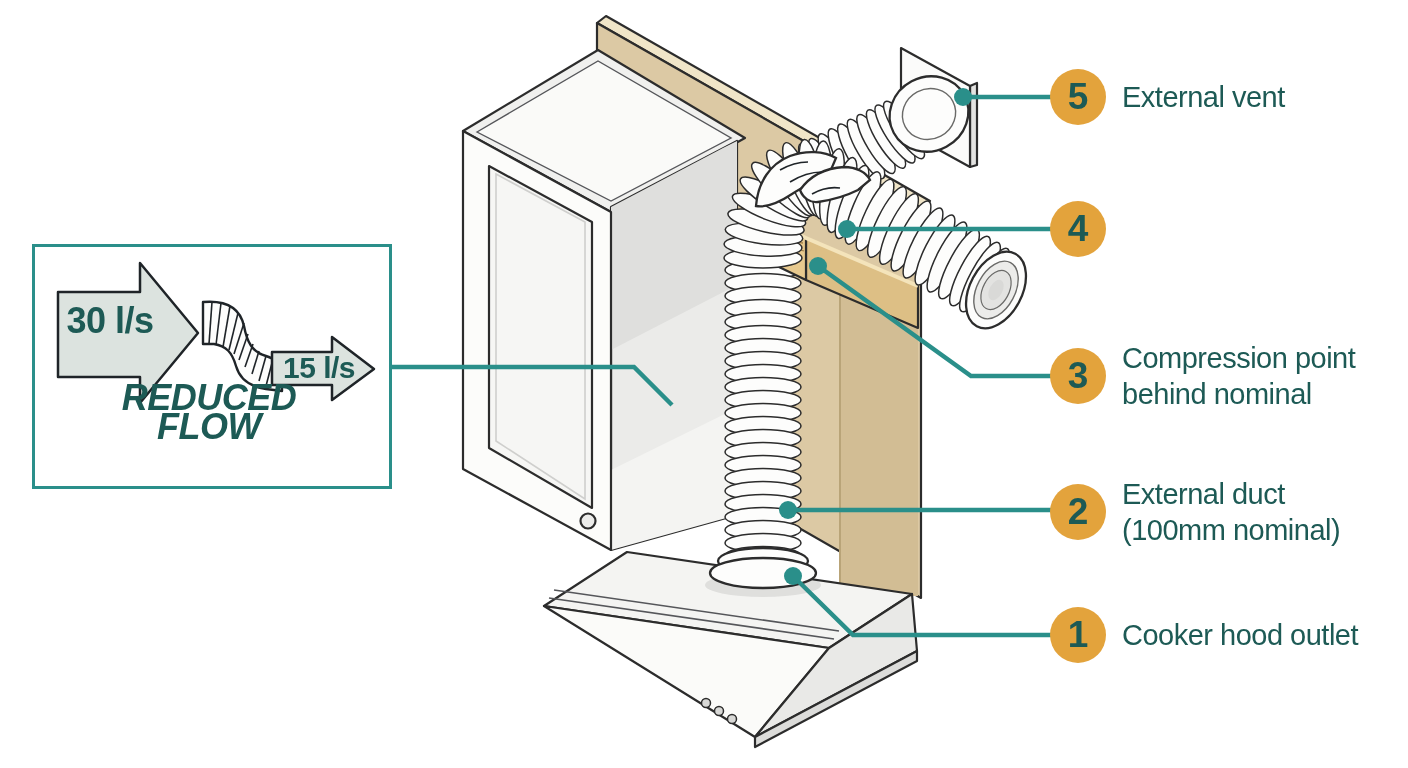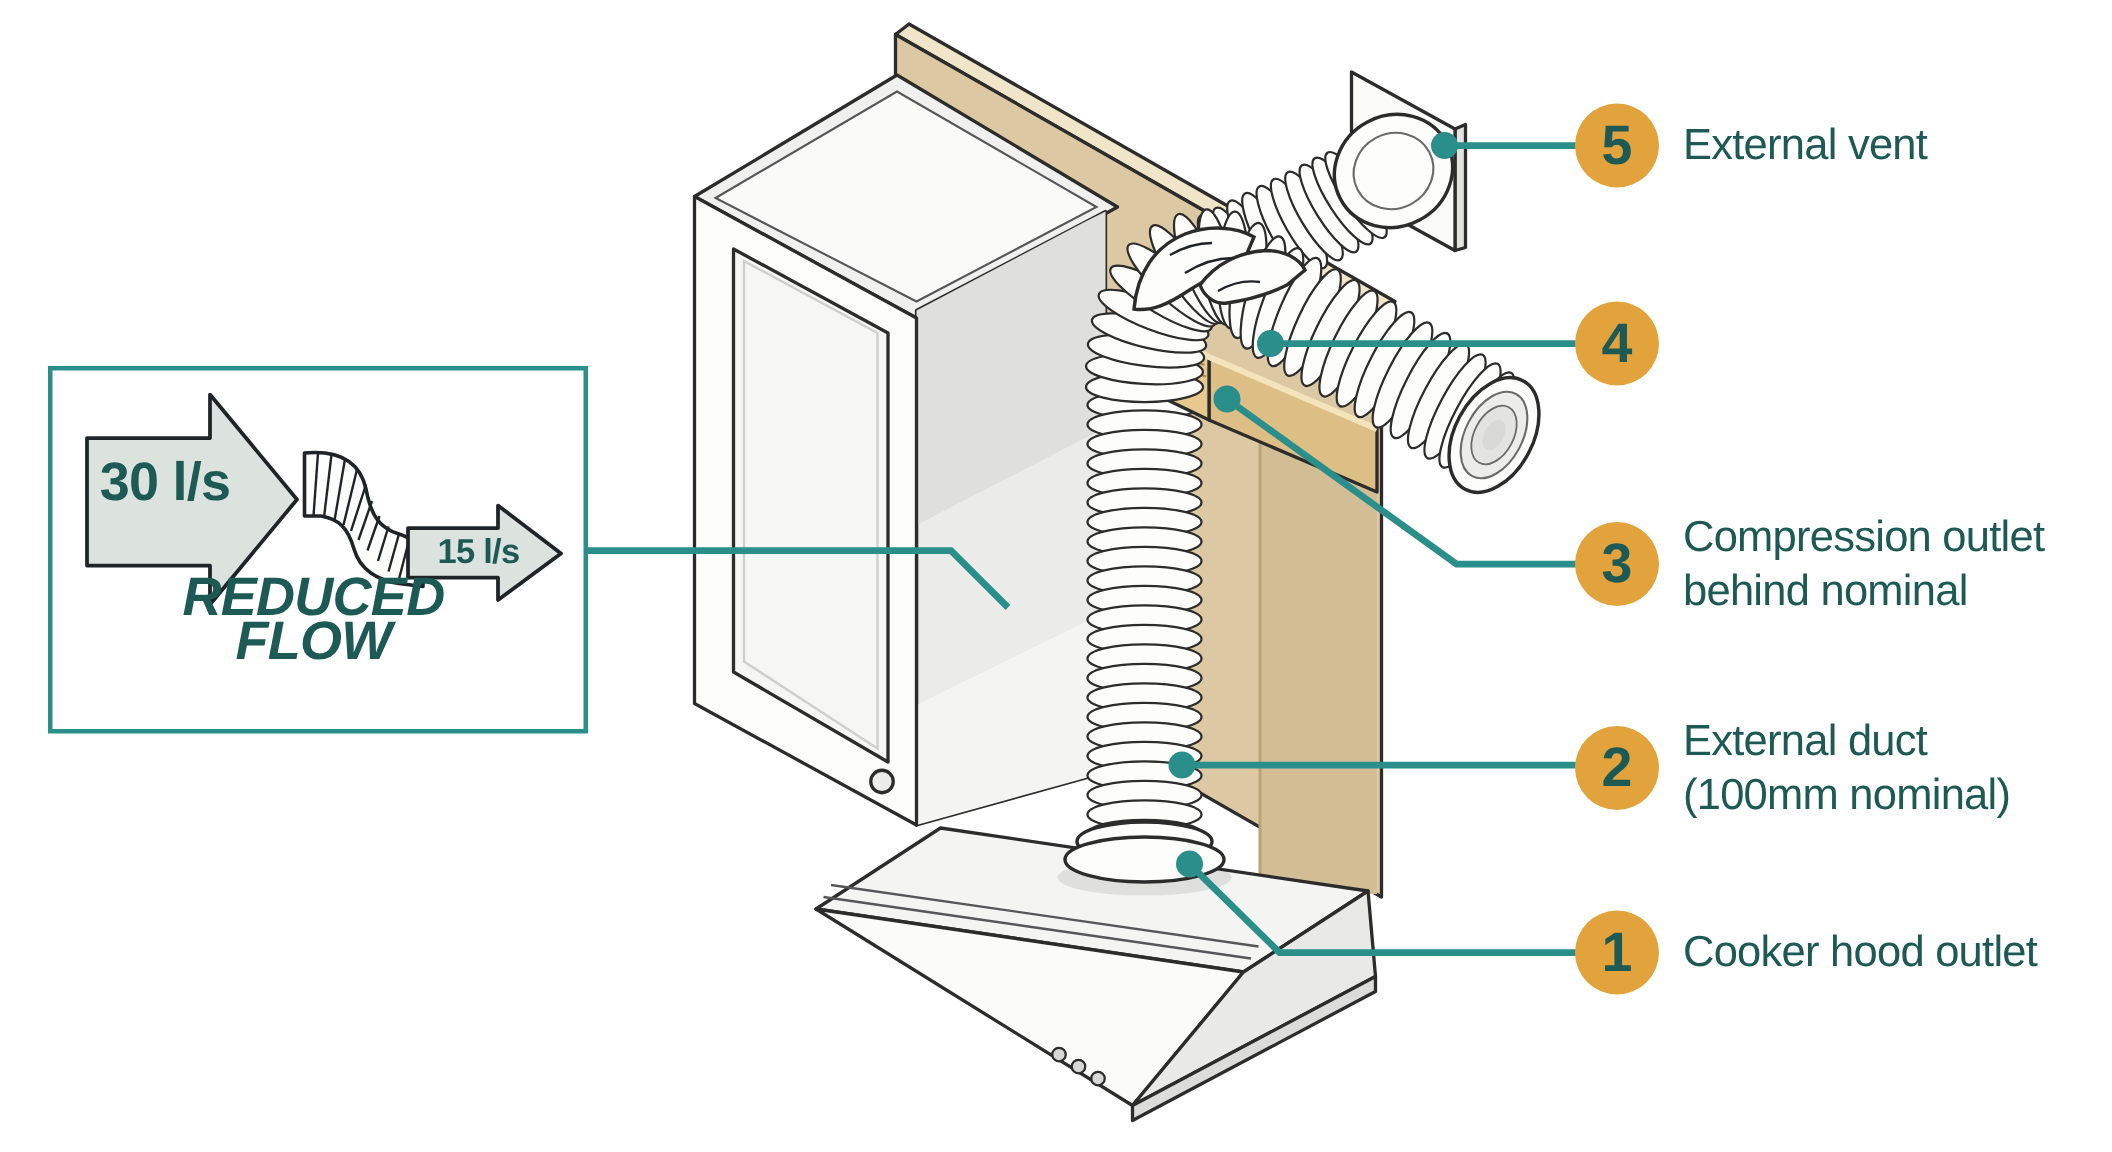--- a/index.html
+++ b/index.html
@@ -42,21 +42,21 @@
   .callout{position:absolute;display:flex;align-items:center;gap:16px;transform:translateY(-50%);}
   .badge{width:56px;height:56px;border-radius:50%;background:var(--badge);
     display:flex;align-items:center;justify-content:center;
     color:var(--badge-number);font-size:37px;font-weight:bold;}
   .callout-label{color:var(--teal-text);font-size:29px;line-height:36px;
     letter-spacing:-0.5px;white-space:nowrap;}
   .callout-label span{display:block;}
   .callout-label span:empty{display:none;}
   .inset-text{position:absolute;color:var(--teal-text);text-align:center;font-weight:bold;letter-spacing:-0.5px;}
   .flow-in{left:58px;top:304px;width:104px;font-size:36px;line-height:34px;}
-  .flow-out{left:279px;top:354px;width:80px;font-size:23px;line-height:27px;}
+  .flow-out{left:279px;top:354px;width:80px;font-size:30px;line-height:27px;}
   .caption{left:108px;top:383px;width:202px;font-size:36px;line-height:29px;font-style:italic;}
   .caption span{display:block;}
 </style>
 </head>
 <body>
 
 <div class="stage">
 
   <svg class="art" width="1408" height="768" viewBox="0 0 1408 768">
 
@@ -247,21 +247,21 @@
     </div>
   </div>
 
   <div class="callout" style="left:1050px;top:229px;">
     <div class="badge">4</div>
   </div>
 
   <div class="callout" style="left:1050px;top:376px;">
     <div class="badge">3</div>
     <div class="callout-label">
-      <span>Compression outlet</span>
+      <span>Compression point</span>
       <span>behind nominal</span>
     </div>
   </div>
 
   <div class="callout" style="left:1050px;top:512px;">
     <div class="badge">2</div>
     <div class="callout-label">
       <span>External duct</span>
       <span>(100mm nominal)</span>
     </div>

